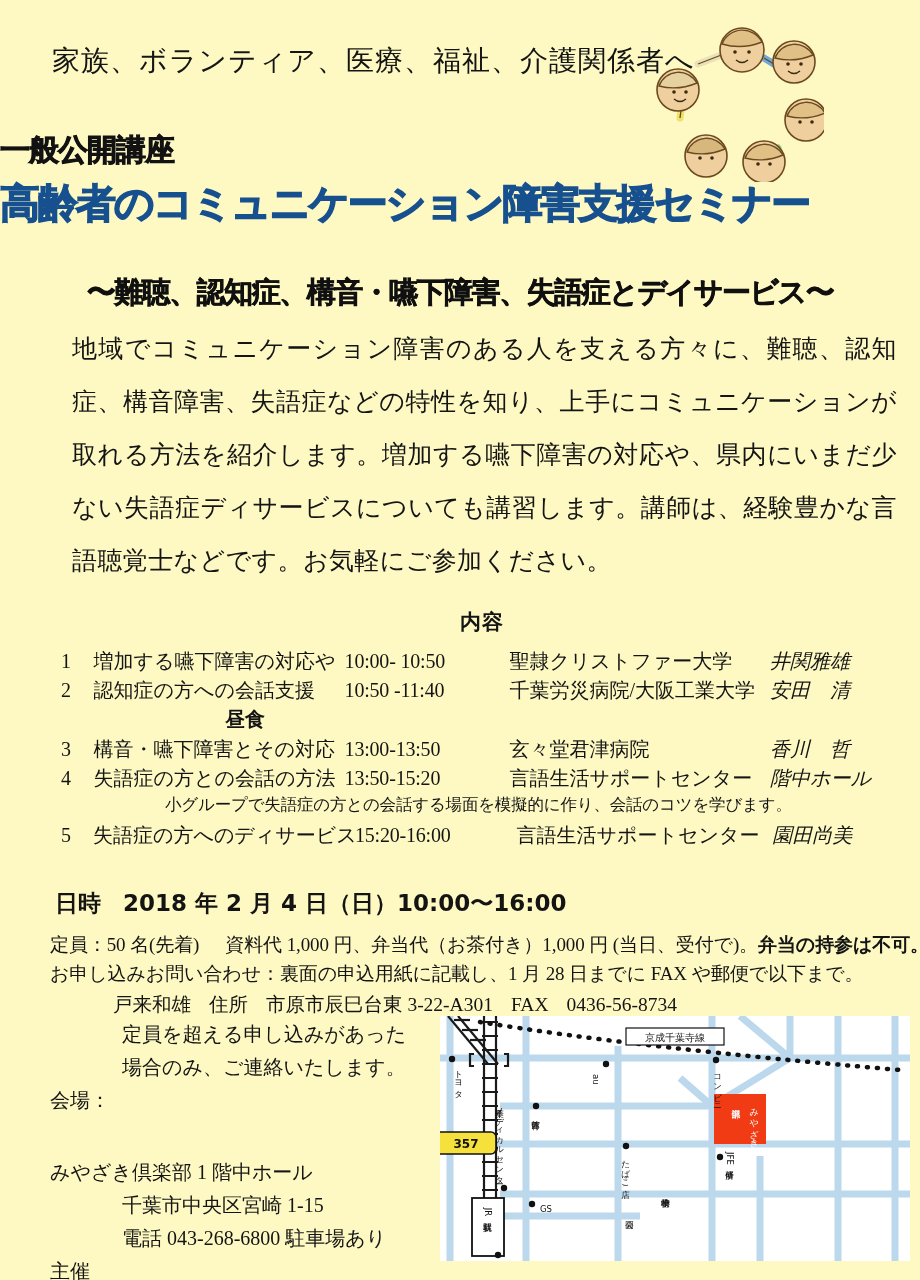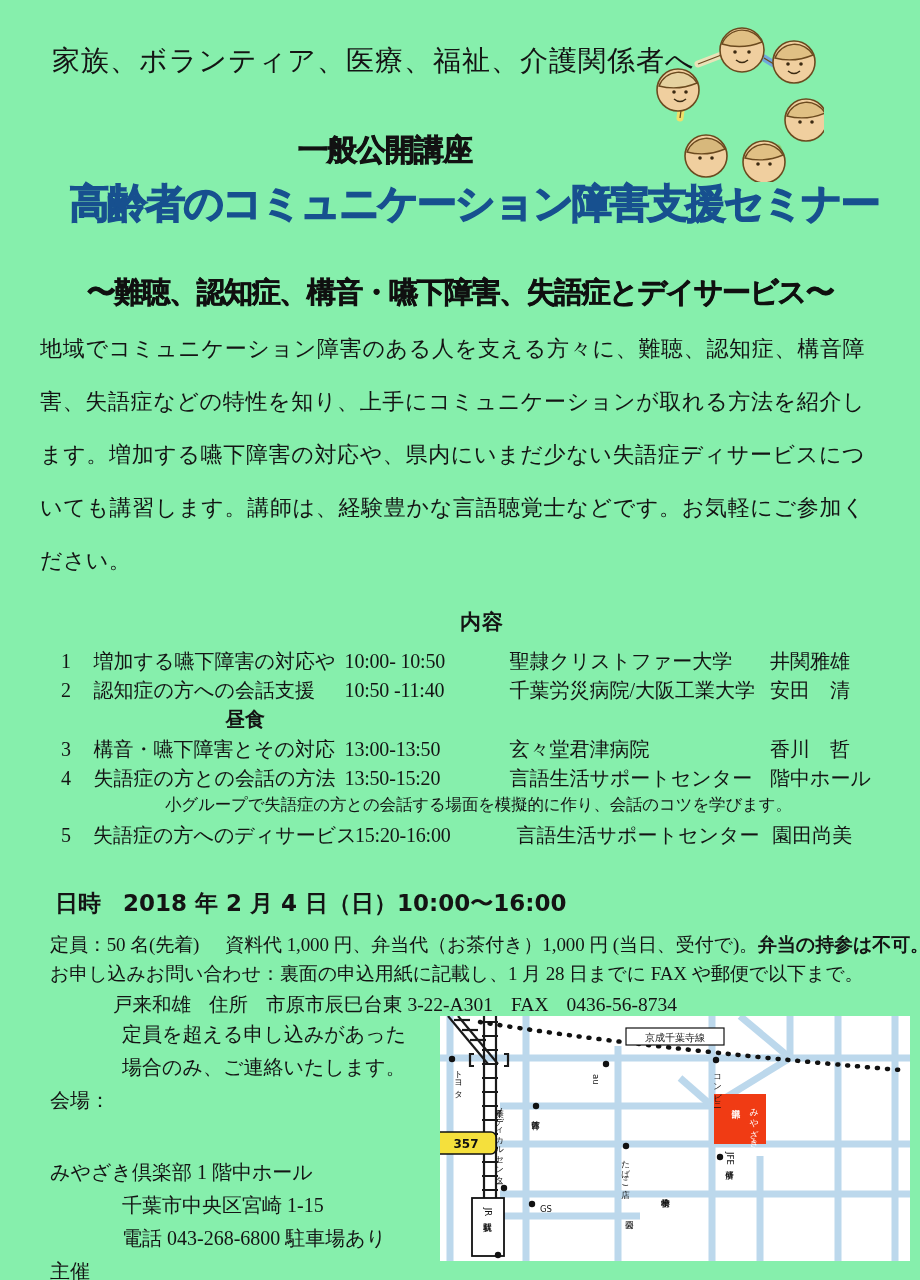--- a/index.html
+++ b/index.html
@@ -12,21 +12,21 @@
     height: 1280px;
     position: relative;
     overflow: hidden;
     font-family: "Liberation Serif", "DejaVu Serif", serif;
     color: #141414;
   }
   .page {
     position: relative;
     width: 920px;
     height: 1280px;
-    background: #86efac;
+    background: #fef9c3;
   }
 
   
   .audience-line {
     position: absolute;
     left: 52px;
     top: 42px;
     font-size: 28px;
     letter-spacing: 1px;
     font-weight: 500;
@@ -39,44 +39,43 @@
     top: 22px;
     width: 170px;
     height: 160px;
   }
 
   .title-kouza {
     position: absolute;
     left: 0;
     right: 0;
     top: 130px;
-    text-align: center;
+    text-align: left;
     padding-right: 150px;
     font-family: "DejaVu Sans", "Liberation Sans", sans-serif;
     font-size: 30px;
     font-weight: bold;
     color: #121212;
     letter-spacing: -1px;
     -webkit-text-stroke: 0.9px #121212;
   }
 
   .title-main {
     position: absolute;
     left: 0;
     right: 0;
     top: 176px;
-    text-align: center;
+    text-align: left;
     font-family: "DejaVu Sans", "Liberation Sans", sans-serif;
     font-size: 40px;
     font-weight: bold;
     color: #17508f;
     letter-spacing: -2px;
     -webkit-text-stroke: 1.4px #17508f;
     white-space: nowrap;
-    padding-left: 28px;
   }
 
   .title-sub {
     position: absolute;
     left: 0;
     right: 0;
     top: 238px;
     text-align: center;
     font-family: "DejaVu Sans", "Liberation Sans", sans-serif;
     font-size: 29px;
@@ -84,24 +83,24 @@
     color: #101010;
     letter-spacing: -1.5px;
     -webkit-text-stroke: 0.6px #101010;
     white-space: nowrap;
     margin-top: 35px;
   }
 
   
   .lead {
     position: absolute;
-    left: 40px;
+    left: 72px;
     top: 322px;
     width: 825px;
-    font-size: 22px;
+    font-size: 25px;
     line-height: 53px;
     letter-spacing: 0.4px;
     text-align: justify;
     font-weight: 500;
   }
 
   
   .program-heading {
     position: absolute;
     left: 0;
@@ -125,21 +124,21 @@
     display: flex;
     align-items: baseline;
     height: 29px;
     font-size: 20px;
     white-space: nowrap;
   }
   .c-no    { width: 34px; text-align: left; padding-left: 6px; }
   .c-topic { width: 262px; }
   .c-time  { width: 172px; font-family: "Liberation Serif", serif; letter-spacing: -0.2px; }
   .c-org   { width: 272px; }
-  .c-name  { width: 120px; text-align: left; }
+  .c-name  { width: 120px; text-align: left; font-style: italic; }
 
   .lunch-row {
     height: 30px;
     font-size: 20px;
     padding-left: 170px;
     font-weight: 600;
   }
   .note-row {
     height: 28px;
     font-size: 16.5px;

